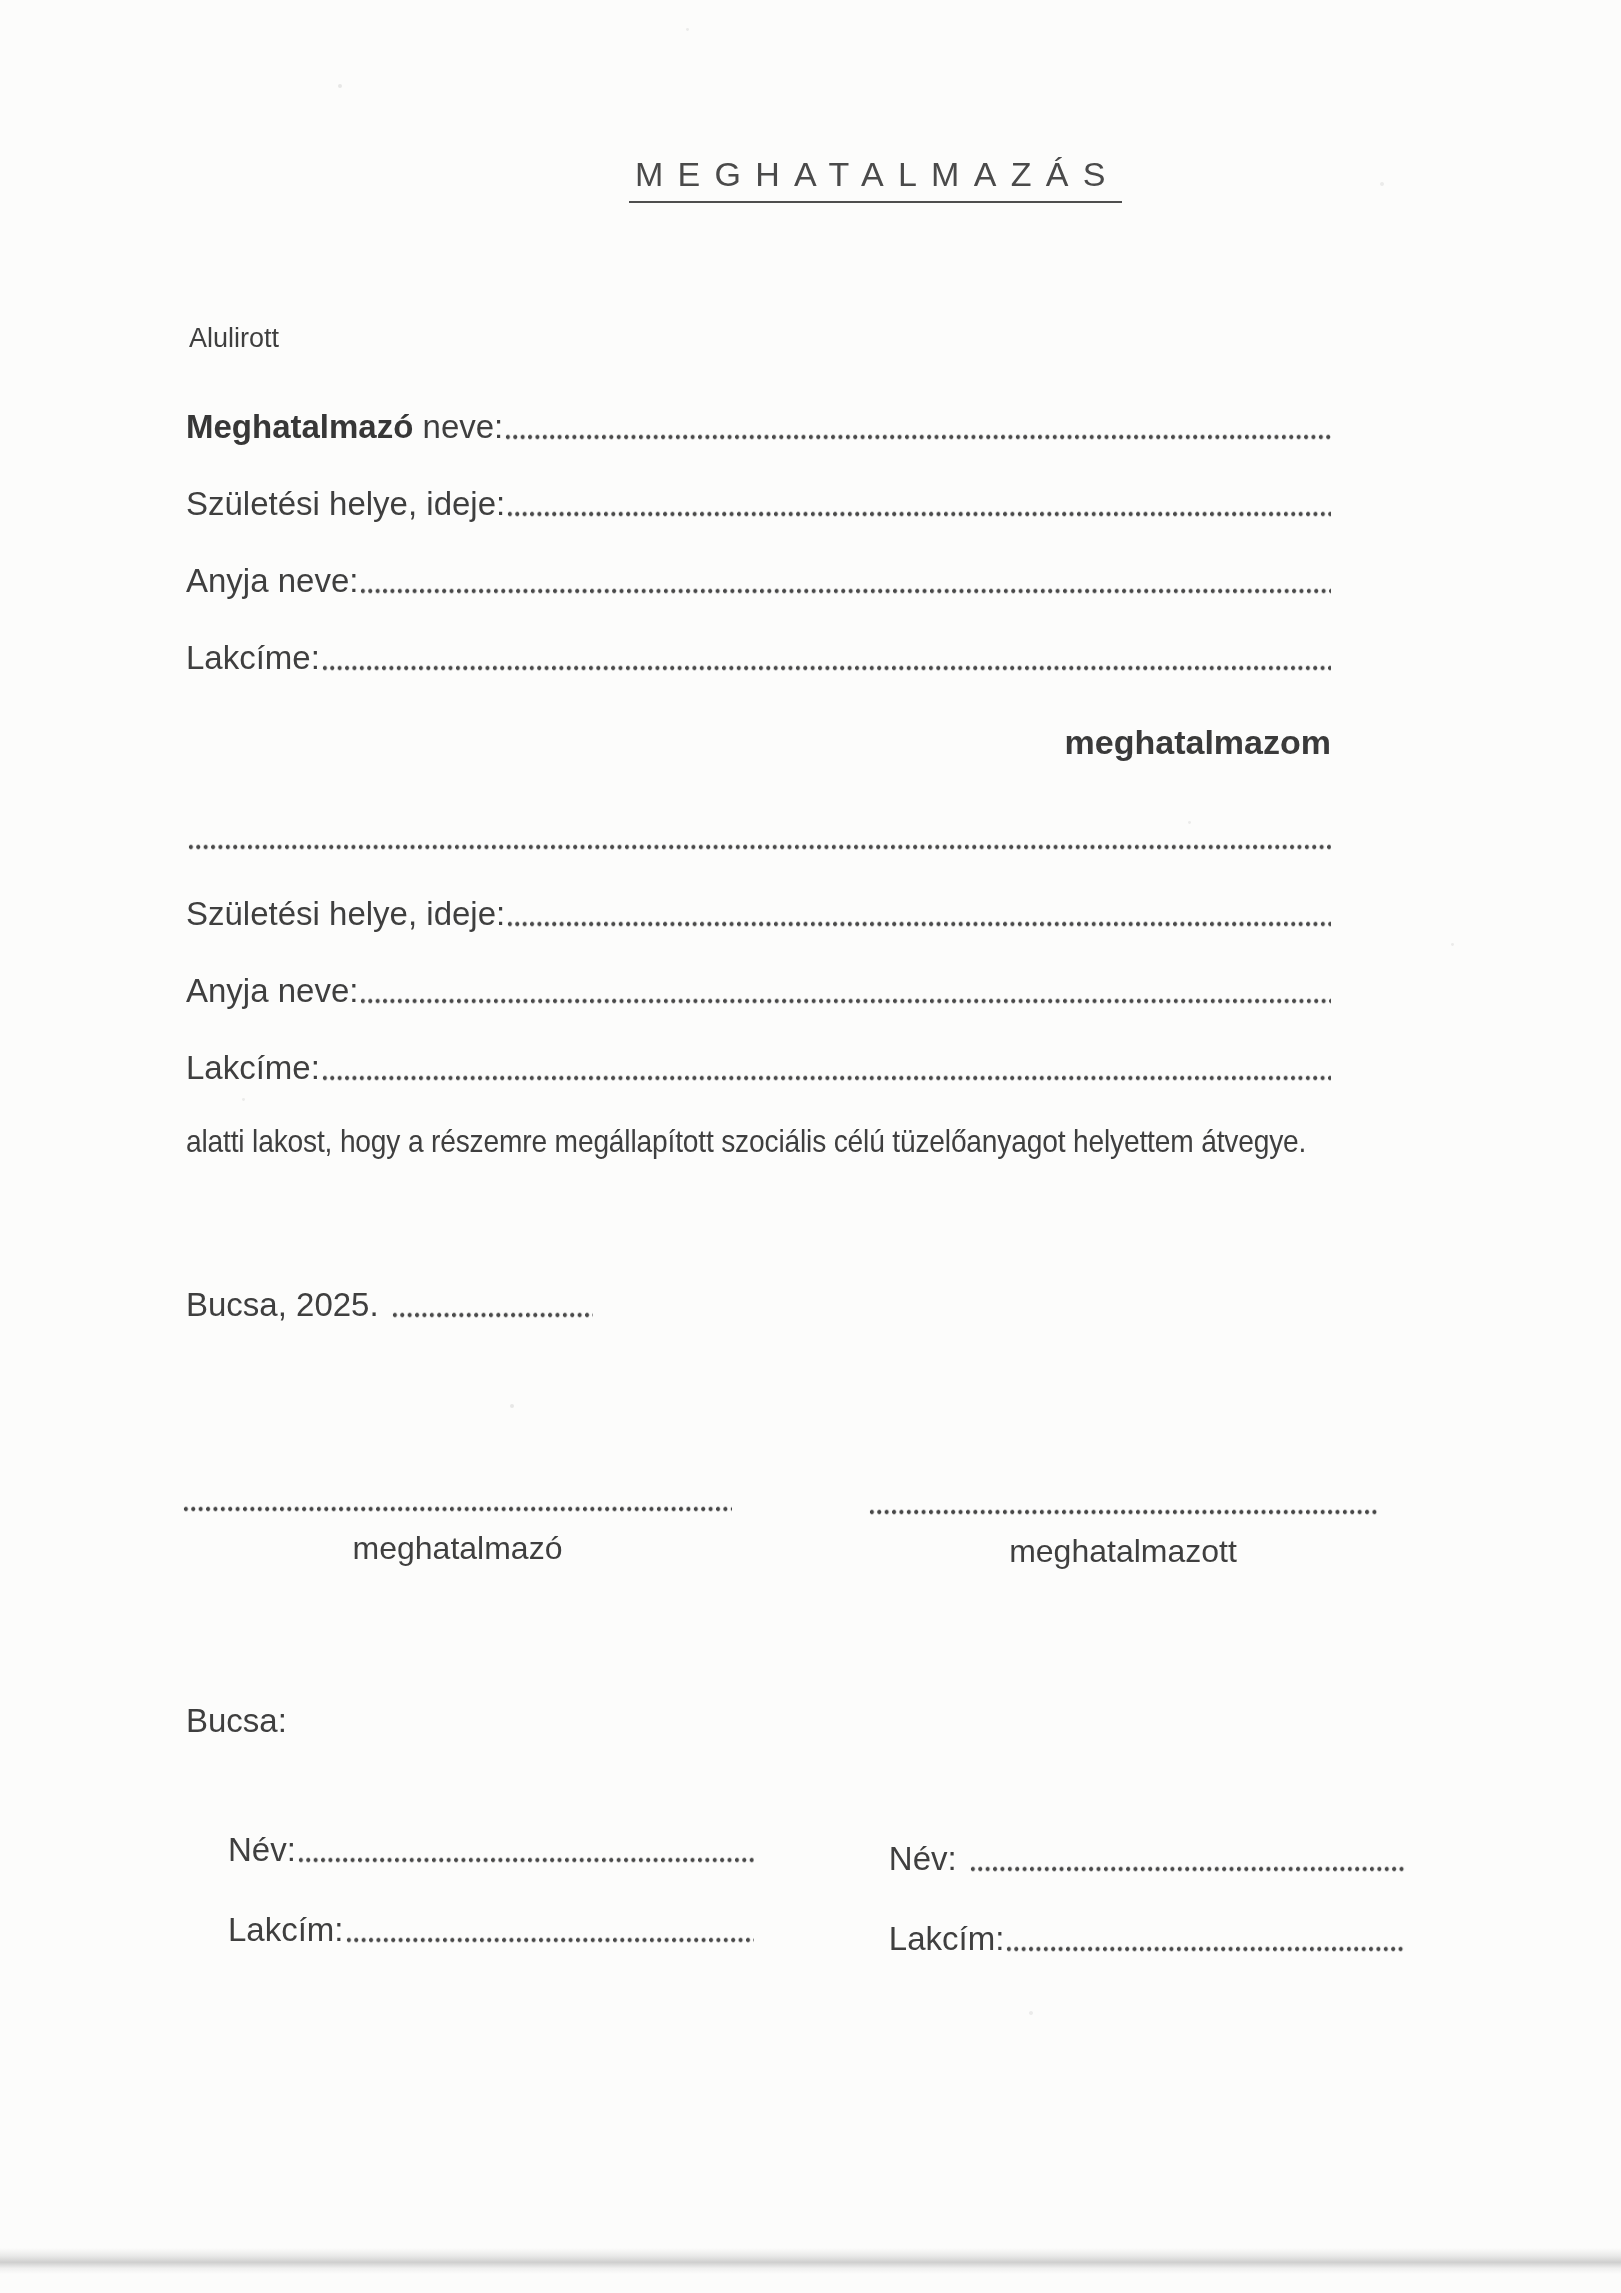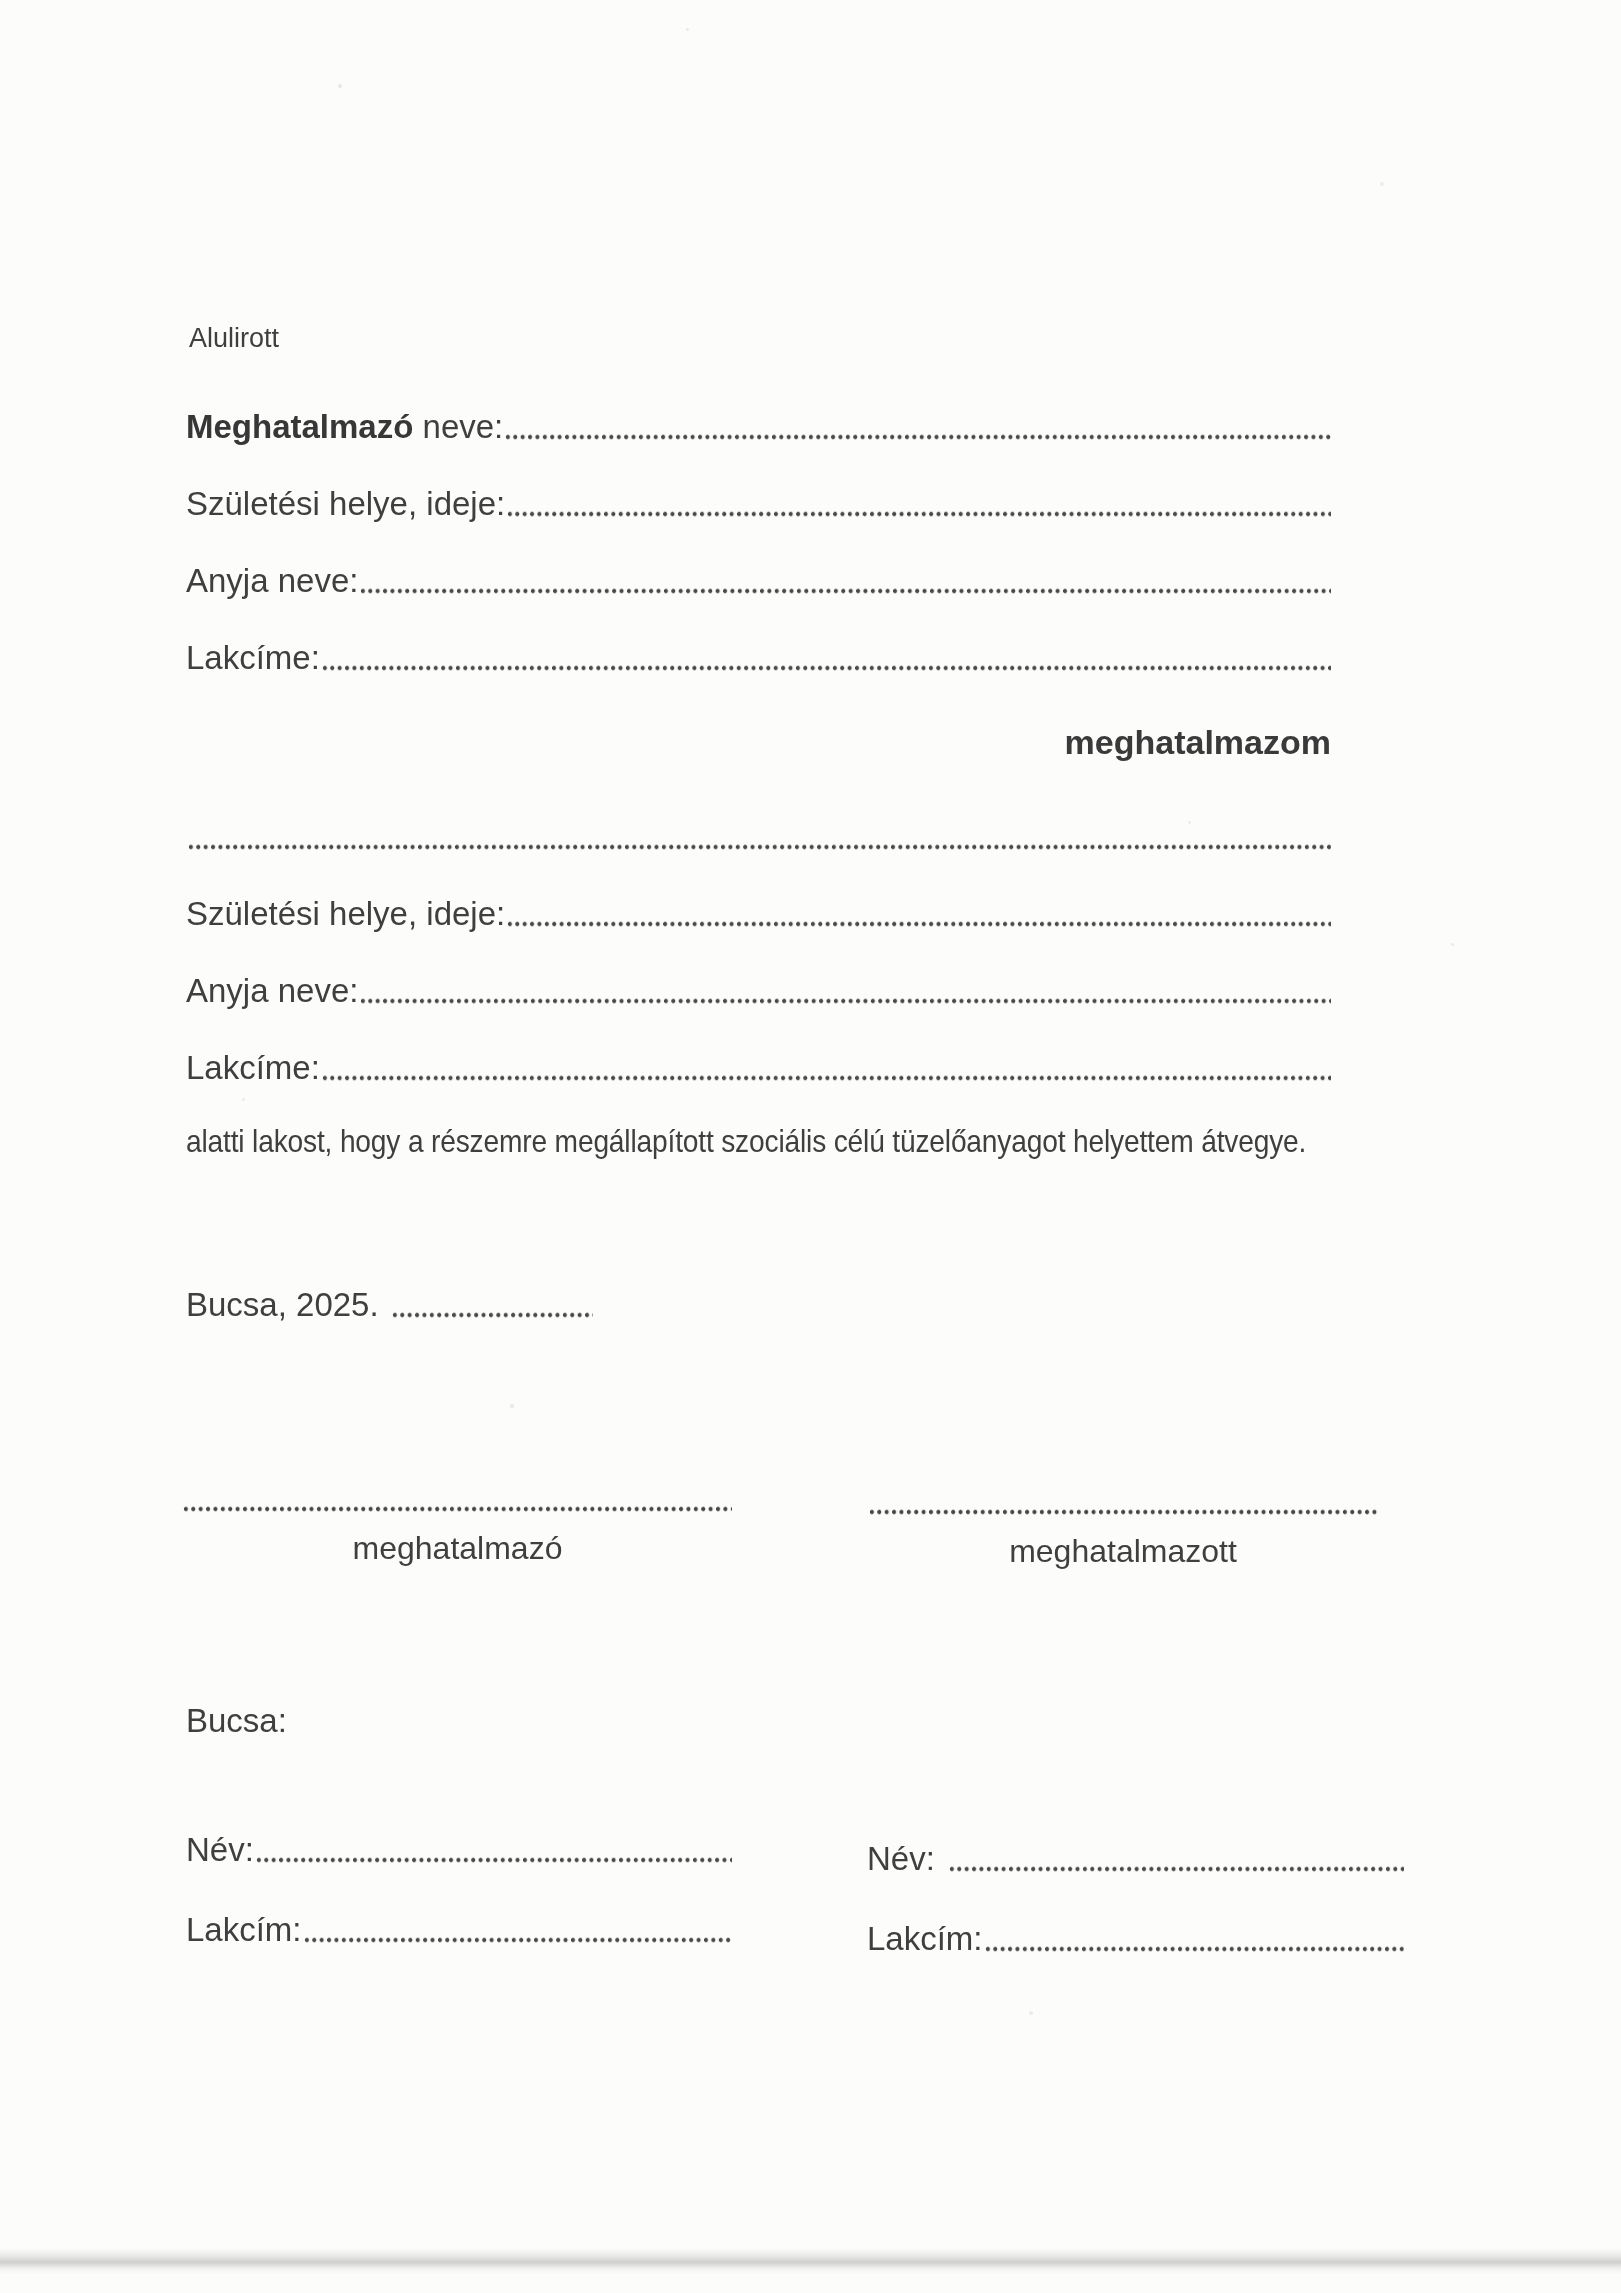--- a/index.html
+++ b/index.html
@@ -69,21 +69,21 @@
     height: 11.8px;
     background-image: radial-gradient(circle at 2.9px 5.9px, #474747 1.8px, rgba(71,71,71,0) 2.4px);
     background-size: 7.4px 11.8px;
     background-repeat: repeat-x;
   }
   .siglabel { text-align: center; font-size: 32px; margin-top: 15.7px; }
 
   
   #witness-heading { position: absolute; left: 186px; top: 1702px; font-size: 33px; }
   #witness-block { position: absolute; left: 186px; top: 1827px; width: 1220px; }
-  .witrow { display: flex; margin-bottom: 35px; }
+  .witrow { display: flex; margin-bottom: 35px; margin-left: 42px; }
   .witcol { display: flex; align-items: flex-end; height: 45px; }
   .witcol.left  { width: 546px; margin-right: 135px; }
   .witcol.right { width: 537px; position: relative; top: 8.8px; }
 
   
   #scan-band {
     position: absolute; left: 0; top: 2248px; width: 1621px; height: 25.5px;
     background: linear-gradient(to bottom,
       rgba(180,180,180,0) 0%,
       rgba(150,150,150,0.18) 30%,
@@ -91,20 +91,21 @@
       rgba(170,170,170,0.15) 78%,
       rgba(255,255,255,0) 100%);
   }
   .speck { position: absolute; border-radius: 50%; background: #555; }
 </style>
 </head>
 <body>
 
 <div id="page">
 
+  <div id="title">MEGHATALMAZÁS</div>
 
   <div id="intro">Alulirott</div>
 
   <div id="principal-fields" class="fields">
     <div class="frow">
       <span class="lbl"><b>Meghatalmazó</b><span> neve:</span></span>
       <span class="dotfill"></span>
     </div>
     <div class="frow">
       <span class="lbl">Születési helye, ideje:</span>

